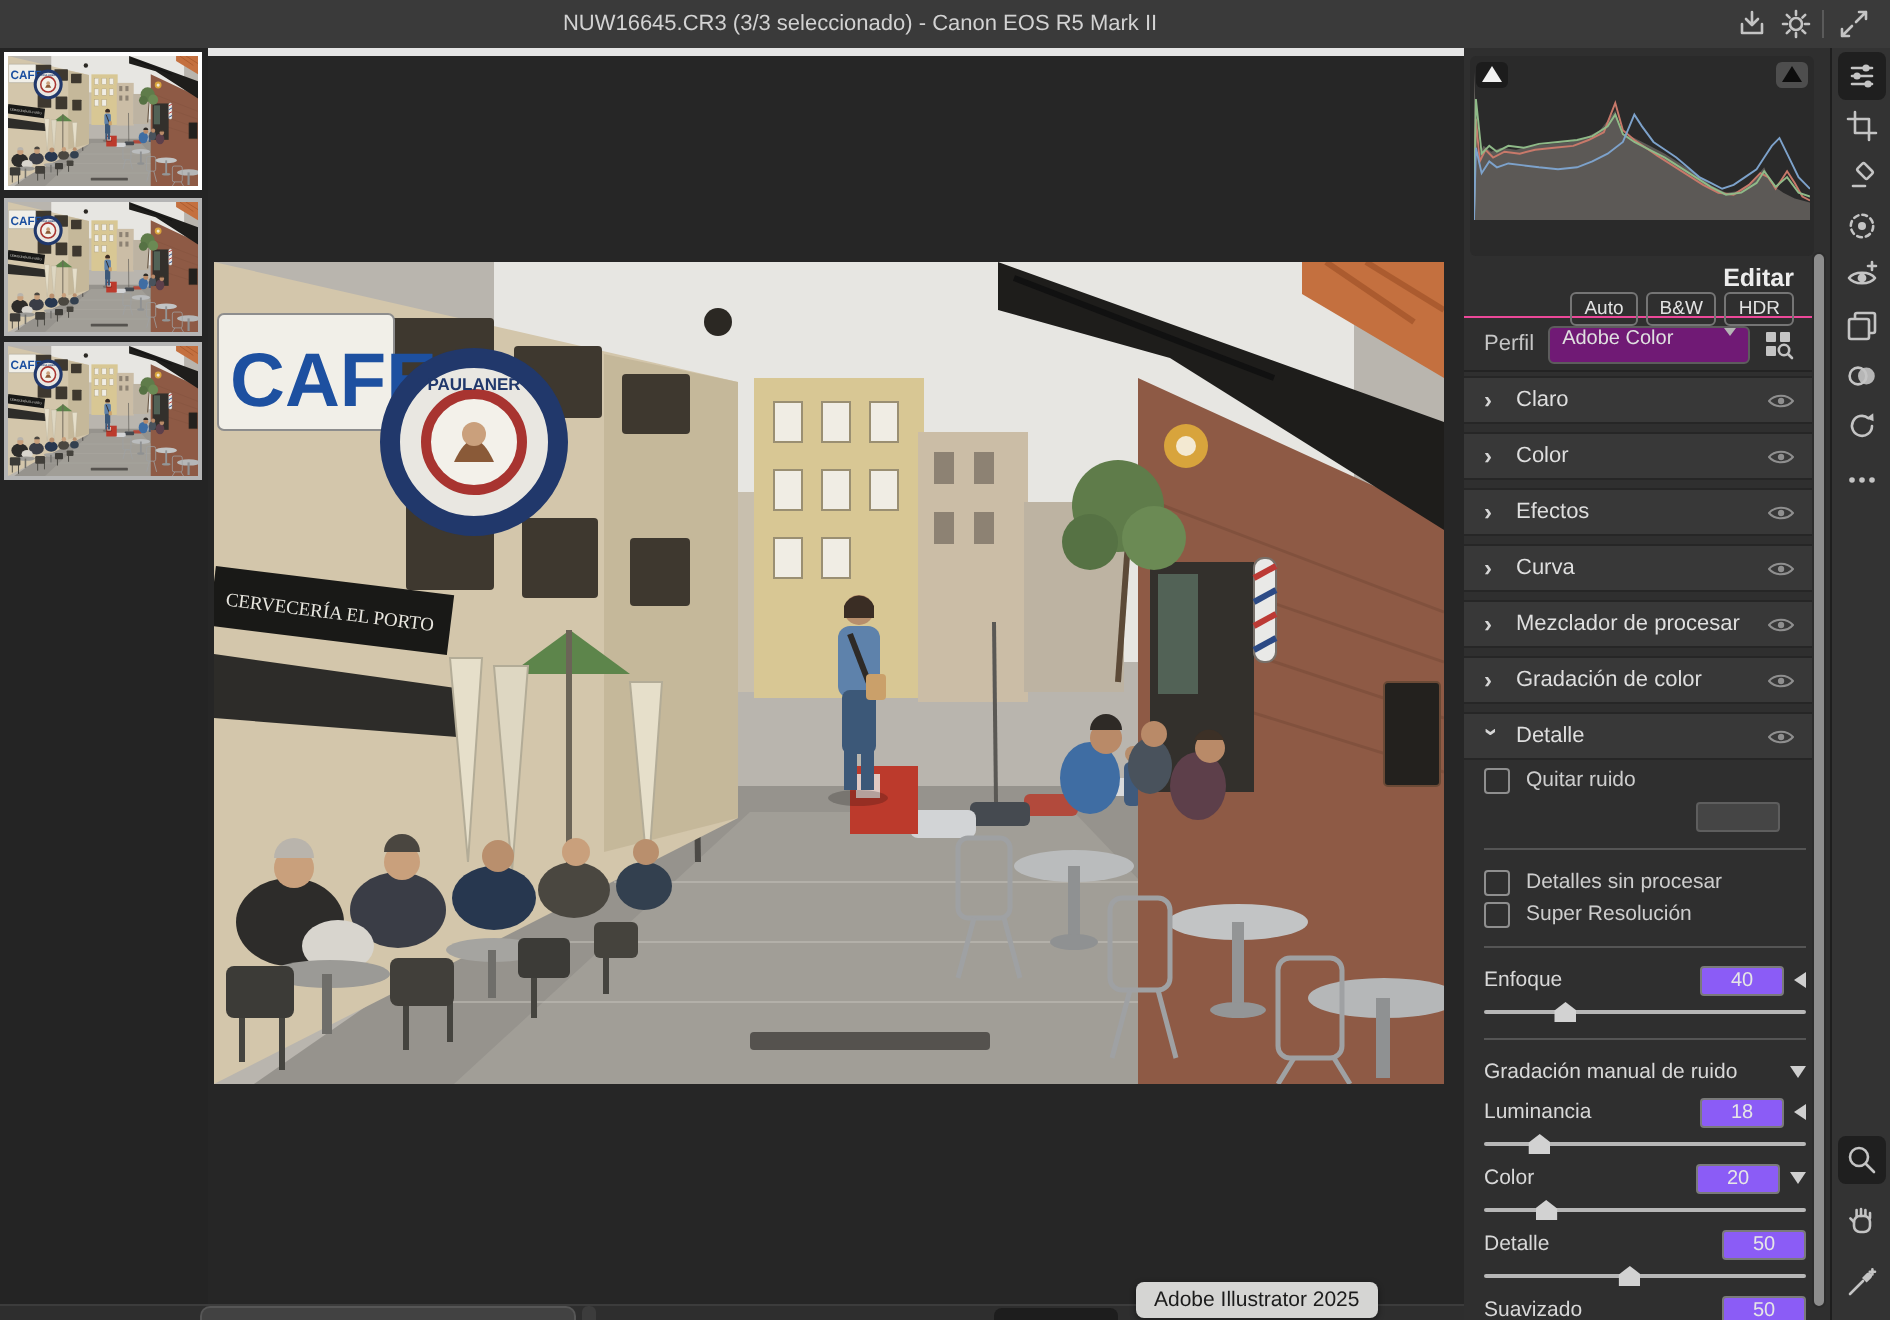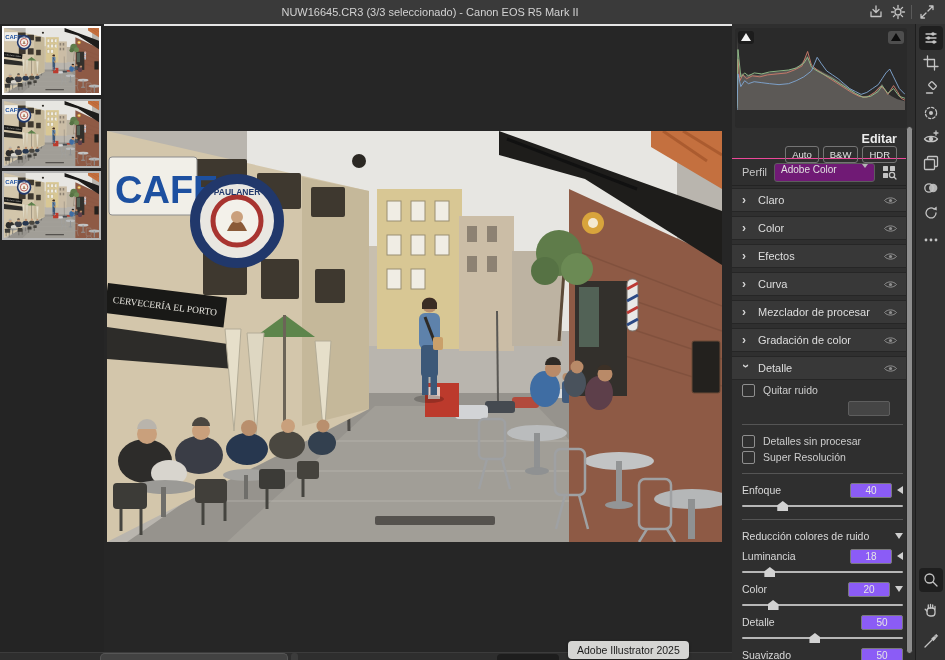--- a/index.html
+++ b/index.html
@@ -1,20 +1,20 @@
 <!DOCTYPE html>
 <html><head>
 <meta charset="utf-8">
 <style>
   html,body{margin:0;padding:0;background:#111;}
   .app{position:relative;width:945px;height:660px;background:#262626;overflow:hidden;
        font-family:"Liberation Sans",sans-serif;-webkit-font-smoothing:antialiased;}
   
   .titlebar{position:absolute;left:0;top:0;width:945px;height:24px;background:#3a3a3a;
-            border-bottom:2px solid #e5e5e5;}
+            border-bottom:4px solid #e5e5e5;}
   .title{position:absolute;left:0;top:0;width:860px;height:24px;line-height:24px;text-align:center;
          color:#d2d2d2;font-size:11px;white-space:nowrap;}
   .tb-icon{position:absolute;top:4px;width:16px;height:16px;cursor:pointer;}
   .tb-div{position:absolute;left:911px;top:5px;width:1px;height:14px;background:#5a5a5a;}
   
   .filmstrip{position:absolute;left:0;top:24px;width:104px;bottom:0;background:#242424;}
   .thumb{position:absolute;left:2px;width:99px;height:69px;border:2px solid #b5b5b5;
          box-sizing:border-box;background:#555;overflow:hidden;}
   .thumb.selected{border-color:#ffffff;}
   .thumb svg{width:100%;height:100%;display:block;}
@@ -469,21 +469,21 @@
         <span class="valbox">40</span>
         <span class="arrL"></span>
       </div>
       <div class="slider">
         <div class="track"></div>
         <div class="thumbp" style="left: 25%;"></div>
       </div>
 
       <div class="hr"></div>
       <div class="nr-head">
-        <span class="lbl">Reducción colores de ruido</span>
+        <span class="lbl">Gradación manual de ruido</span>
         <span class="arrD"></span>
       </div>
 
       <div class="sl-row">
         <span class="lbl">Luminancia</span>
         <span class="valbox">18</span>
         <span class="arrL"></span>
       </div>
       <div class="slider">
         <div class="track"></div>

